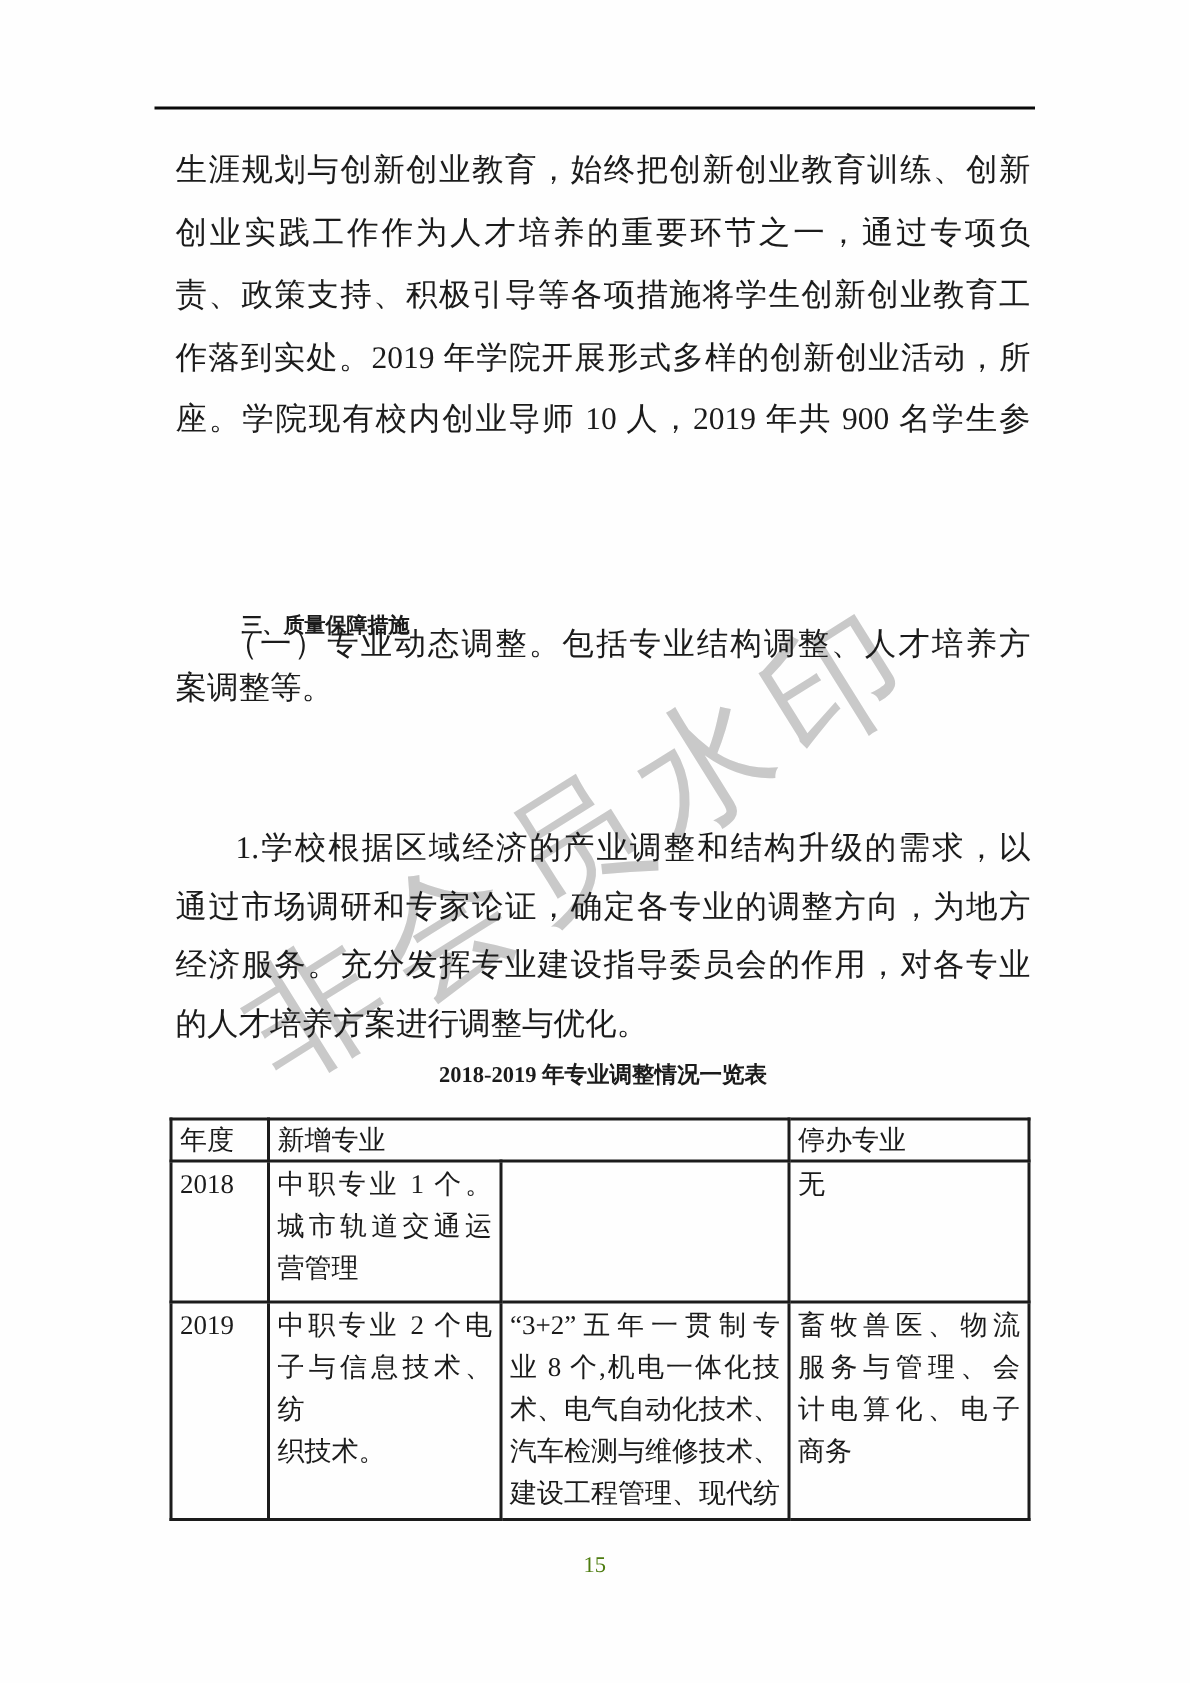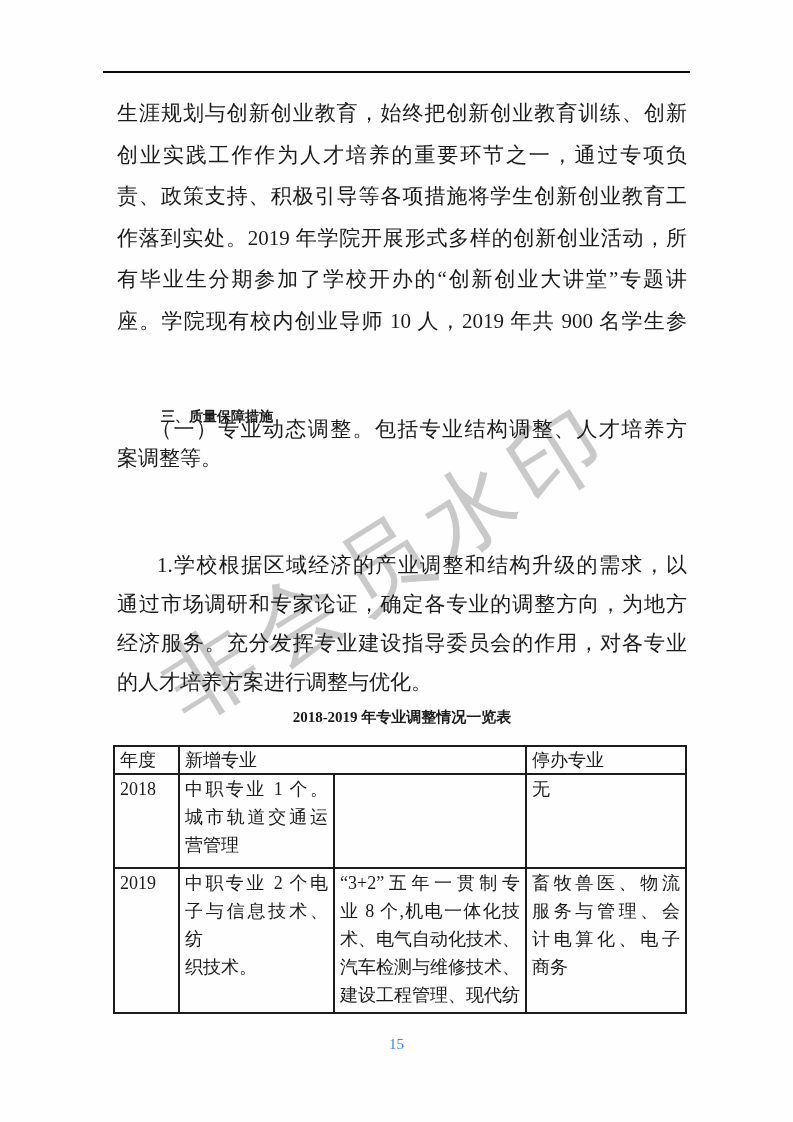--- a/index.html
+++ b/index.html
@@ -32,37 +32,36 @@
   table.tbl td {
     border:2px solid #1c1c1c; vertical-align:top; padding:0 5px;
     overflow:hidden;
   }
   tr.r-head { height:28px;border-radius:13px; }
   tr.r-head td { vertical-align:middle; line-height:24px; }
   tr.r-2018 { height:94px; }
   tr.r-2019 { height:145px; }
   td.year-cell { padding-top:1px;font-family:Liberation Serif, serif; }
   .pageno { position:absolute; left:0; top:1036px; width:793px; text-align:center;
-            font-size:15px; color:#3b82f6; z-index:1; }
+            font-size:15px; color:#4d7c0f; z-index:1; }
 </style>
 </head>
 <body>
 
 <div class="page">
 
   <div class="header-rule"></div>
 
   <div class="watermark">非会员水印</div>
 
   <div class="blk p1 lines">
       <div class="jline">生涯规划与创新创业教育，始终把创新创业教育训练、创新</div>
       <div class="jline">创业实践工作作为人才培养的重要环节之一，通过专项负</div>
       <div class="jline">责、政策支持、积极引导等各项措施将学生创新创业教育工</div>
       <div class="jline">作落到实处。2019 年学院开展形式多样的创新创业活动，所</div>
-      <div class="jline">有毕业生分期参加了学校开办的“创新创业大讲堂”专题讲</div>
       <div class="jline">座。学院现有校内创业导师 10 人，2019 年共 900 名学生参</div>
     </div>
 
   <div class="blk h3">三、质量保障措施</div>
 
   <div class="blk sub lines">
       <div class="jline" style="padding-left: 34px;">（一）专业动态调整。包括专业结构调整、人才培养方</div>
       <div class="jline jline-last">案调整等。</div>
     </div>
 

